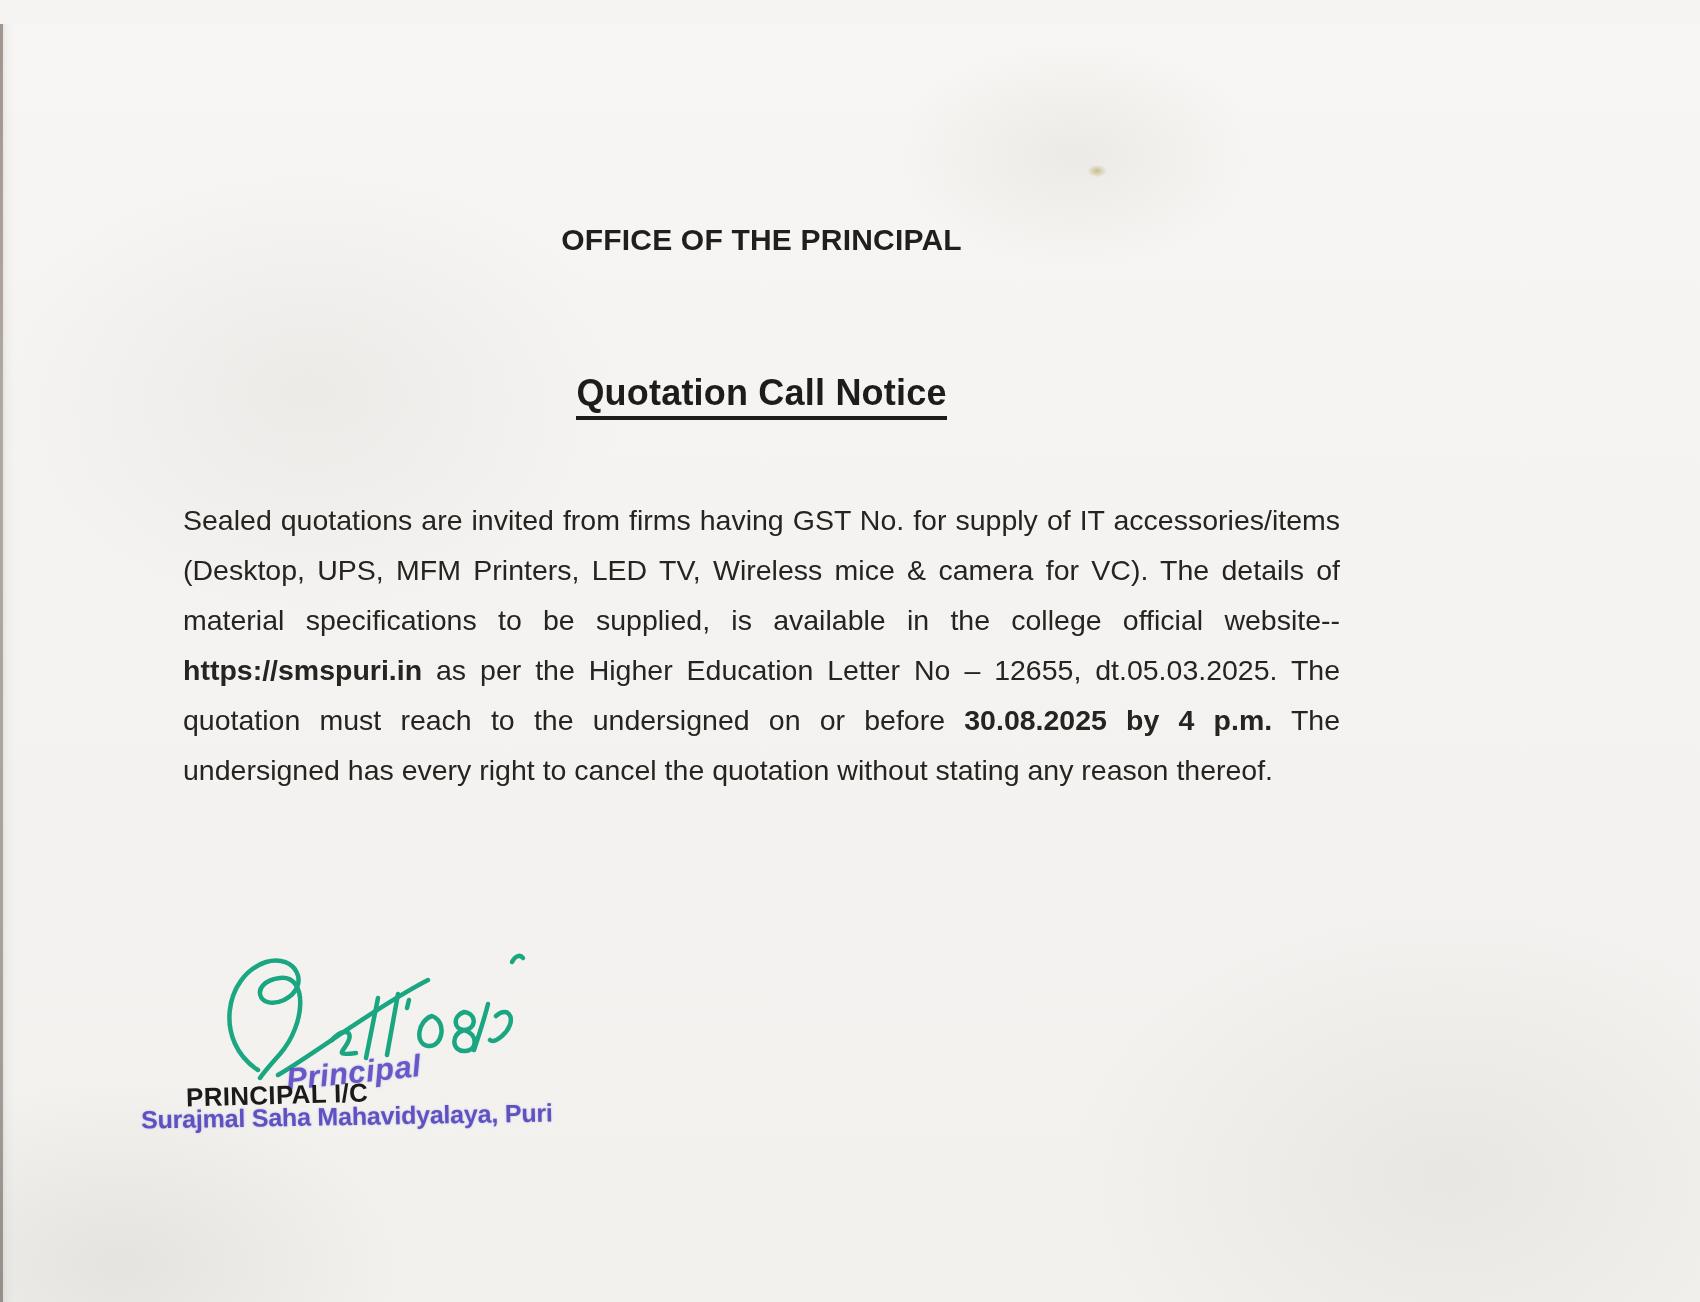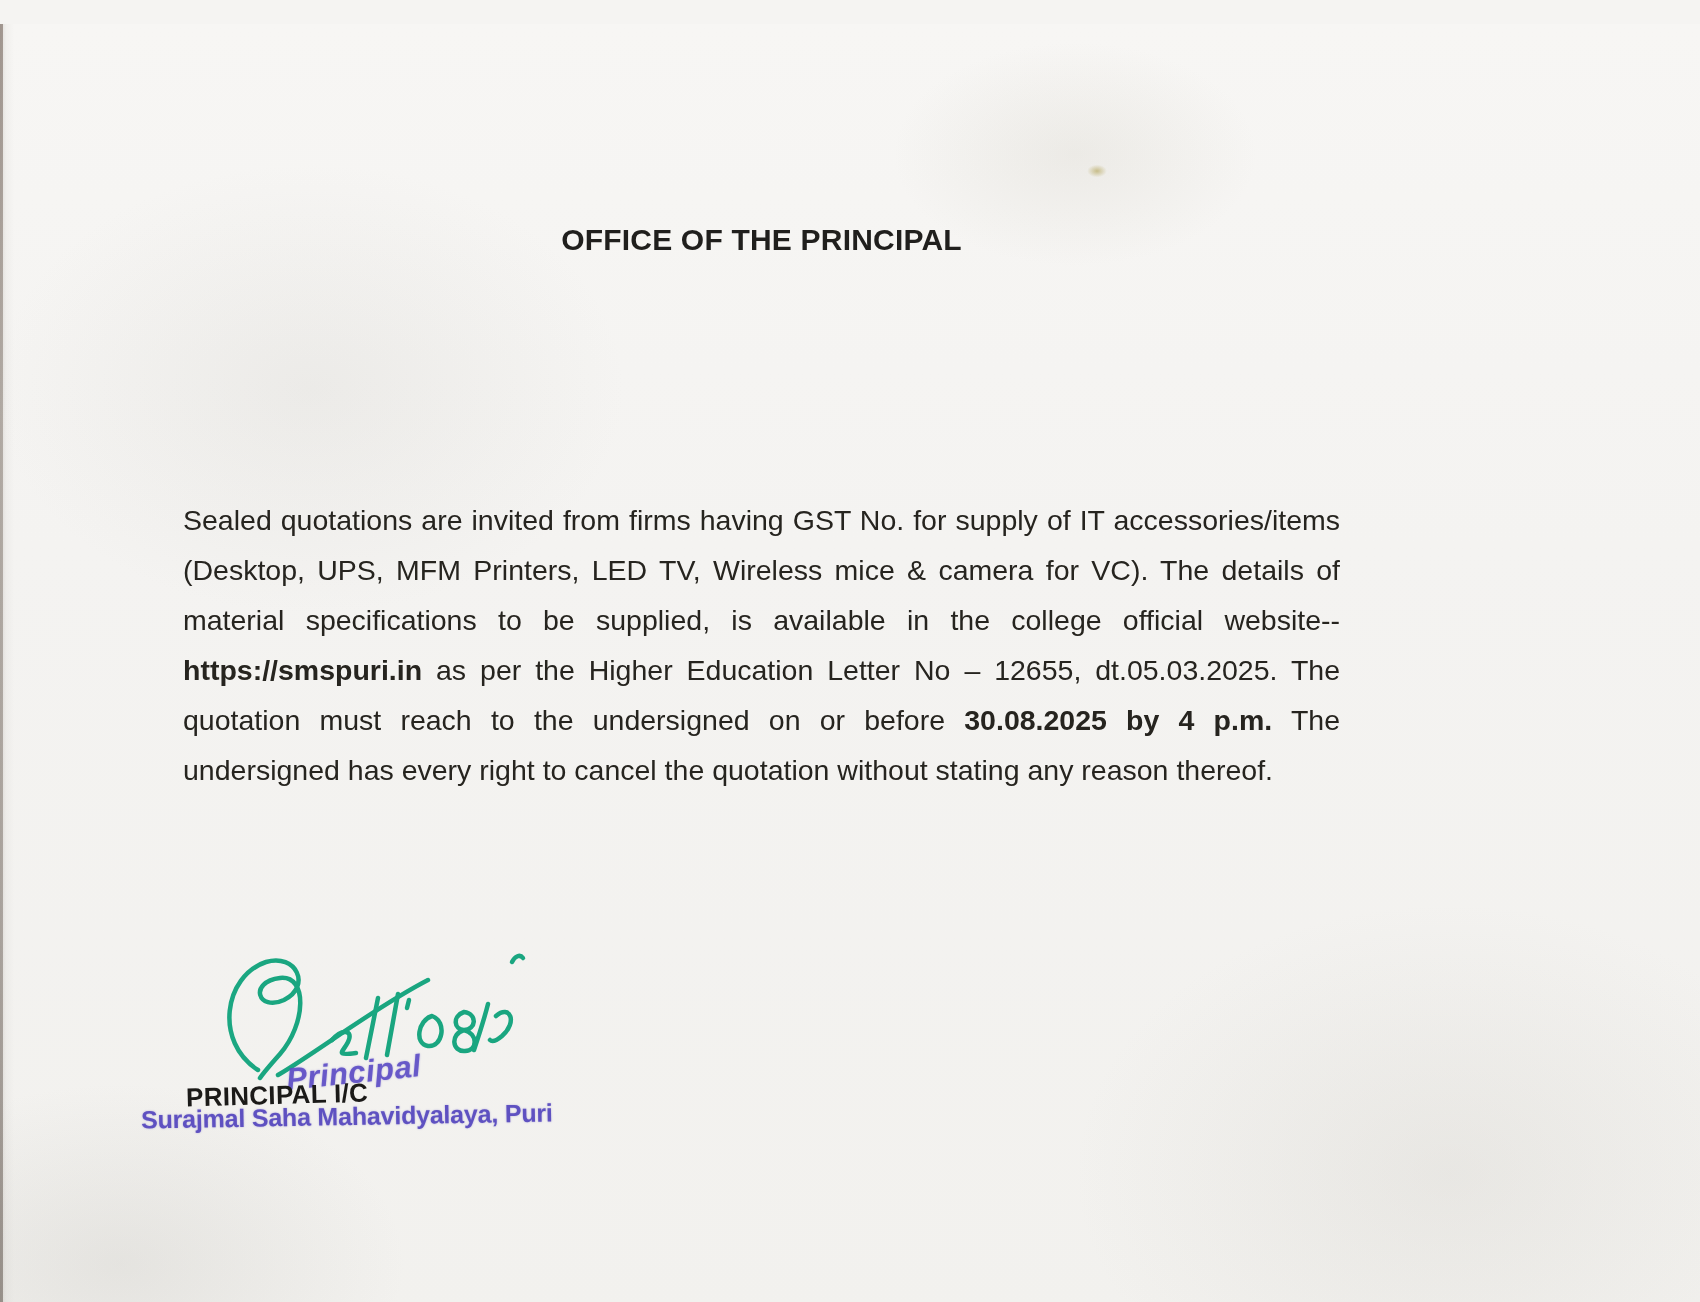--- a/index.html
+++ b/index.html
@@ -79,20 +79,23 @@
 </head>
 <body>
 
 <div class="scan">
   <div class="edge-line"></div>
 
   <div class="doc-header">
     <div>OFFICE OF THE PRINCIPAL</div>
   </div>
 
+  <div class="doc-title-wrap">
+    <span class="doc-title">Quotation Call Notice</span>
+  </div>
 
   <p class="notice-body"><span>Sealed quotations are invited from firms having GST No. for supply of IT accessories/items (Desktop, UPS, MFM Printers, LED TV, Wireless mice &amp; camera for VC). The details of material specifications to be supplied, is available in the college official website--</span><span class="b">https://smspuri.in</span><span> as per the Higher Education Letter No – 12655, dt.05.03.2025. The quotation must reach to the undersigned on or before </span><span class="b">30.08.2025 by 4 p.m.</span><span> The undersigned has every right to cancel the quotation without stating any reason thereof.</span></p>
 
   <svg class="sig-svg" width="340" height="145" viewBox="0 0 340 145">
     <g fill="none" stroke="#0fa27b" stroke-width="4.5" stroke-linecap="round" opacity="0.95">
       <path d="M 62,128 C 18,100 28,34 70,20 C 100,11 116,44 88,58 C 62,70 52,40 84,36 C 112,33 110,82 84,112 C 76,121 68,130 64,136"></path>
       <path d="M 82,133 C 124,108 178,66 232,38"></path>
       <path d="M 136,98 C 146,86 158,88 152,100 C 147,110 138,114 160,111"></path>
       <path d="M 182,56 L 170,116"></path>
       <path d="M 202,52 L 191,113"></path>

